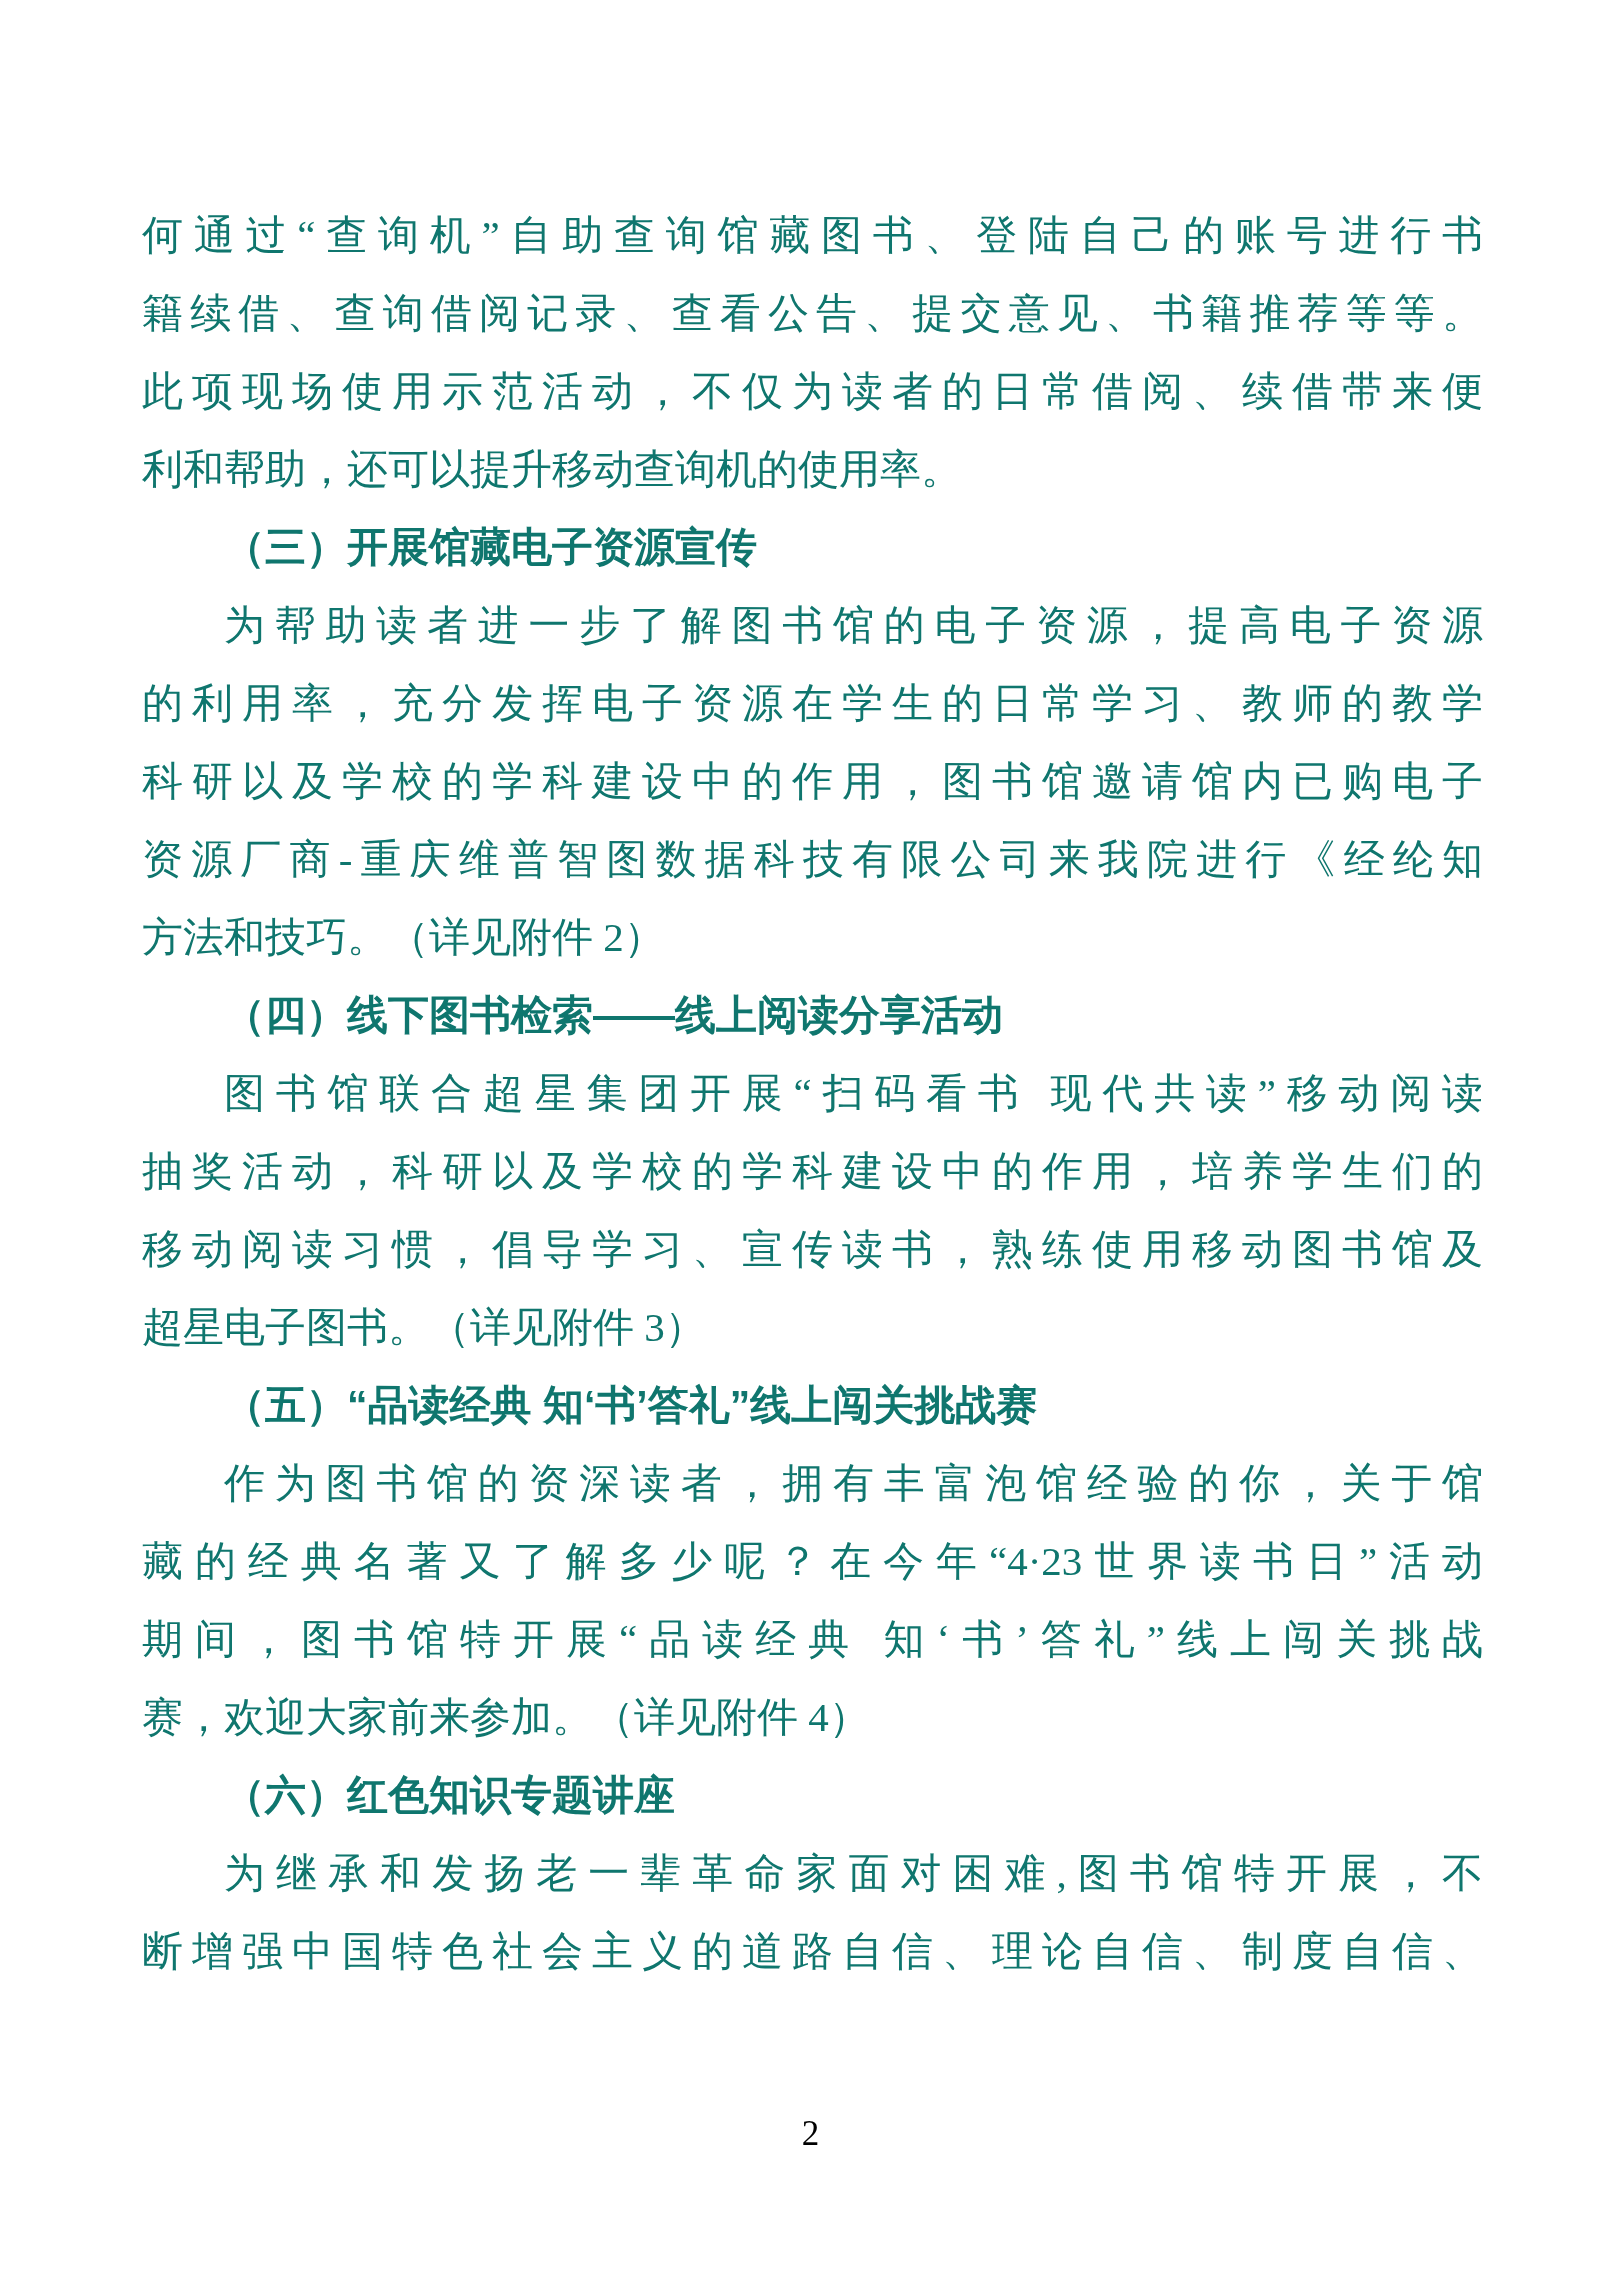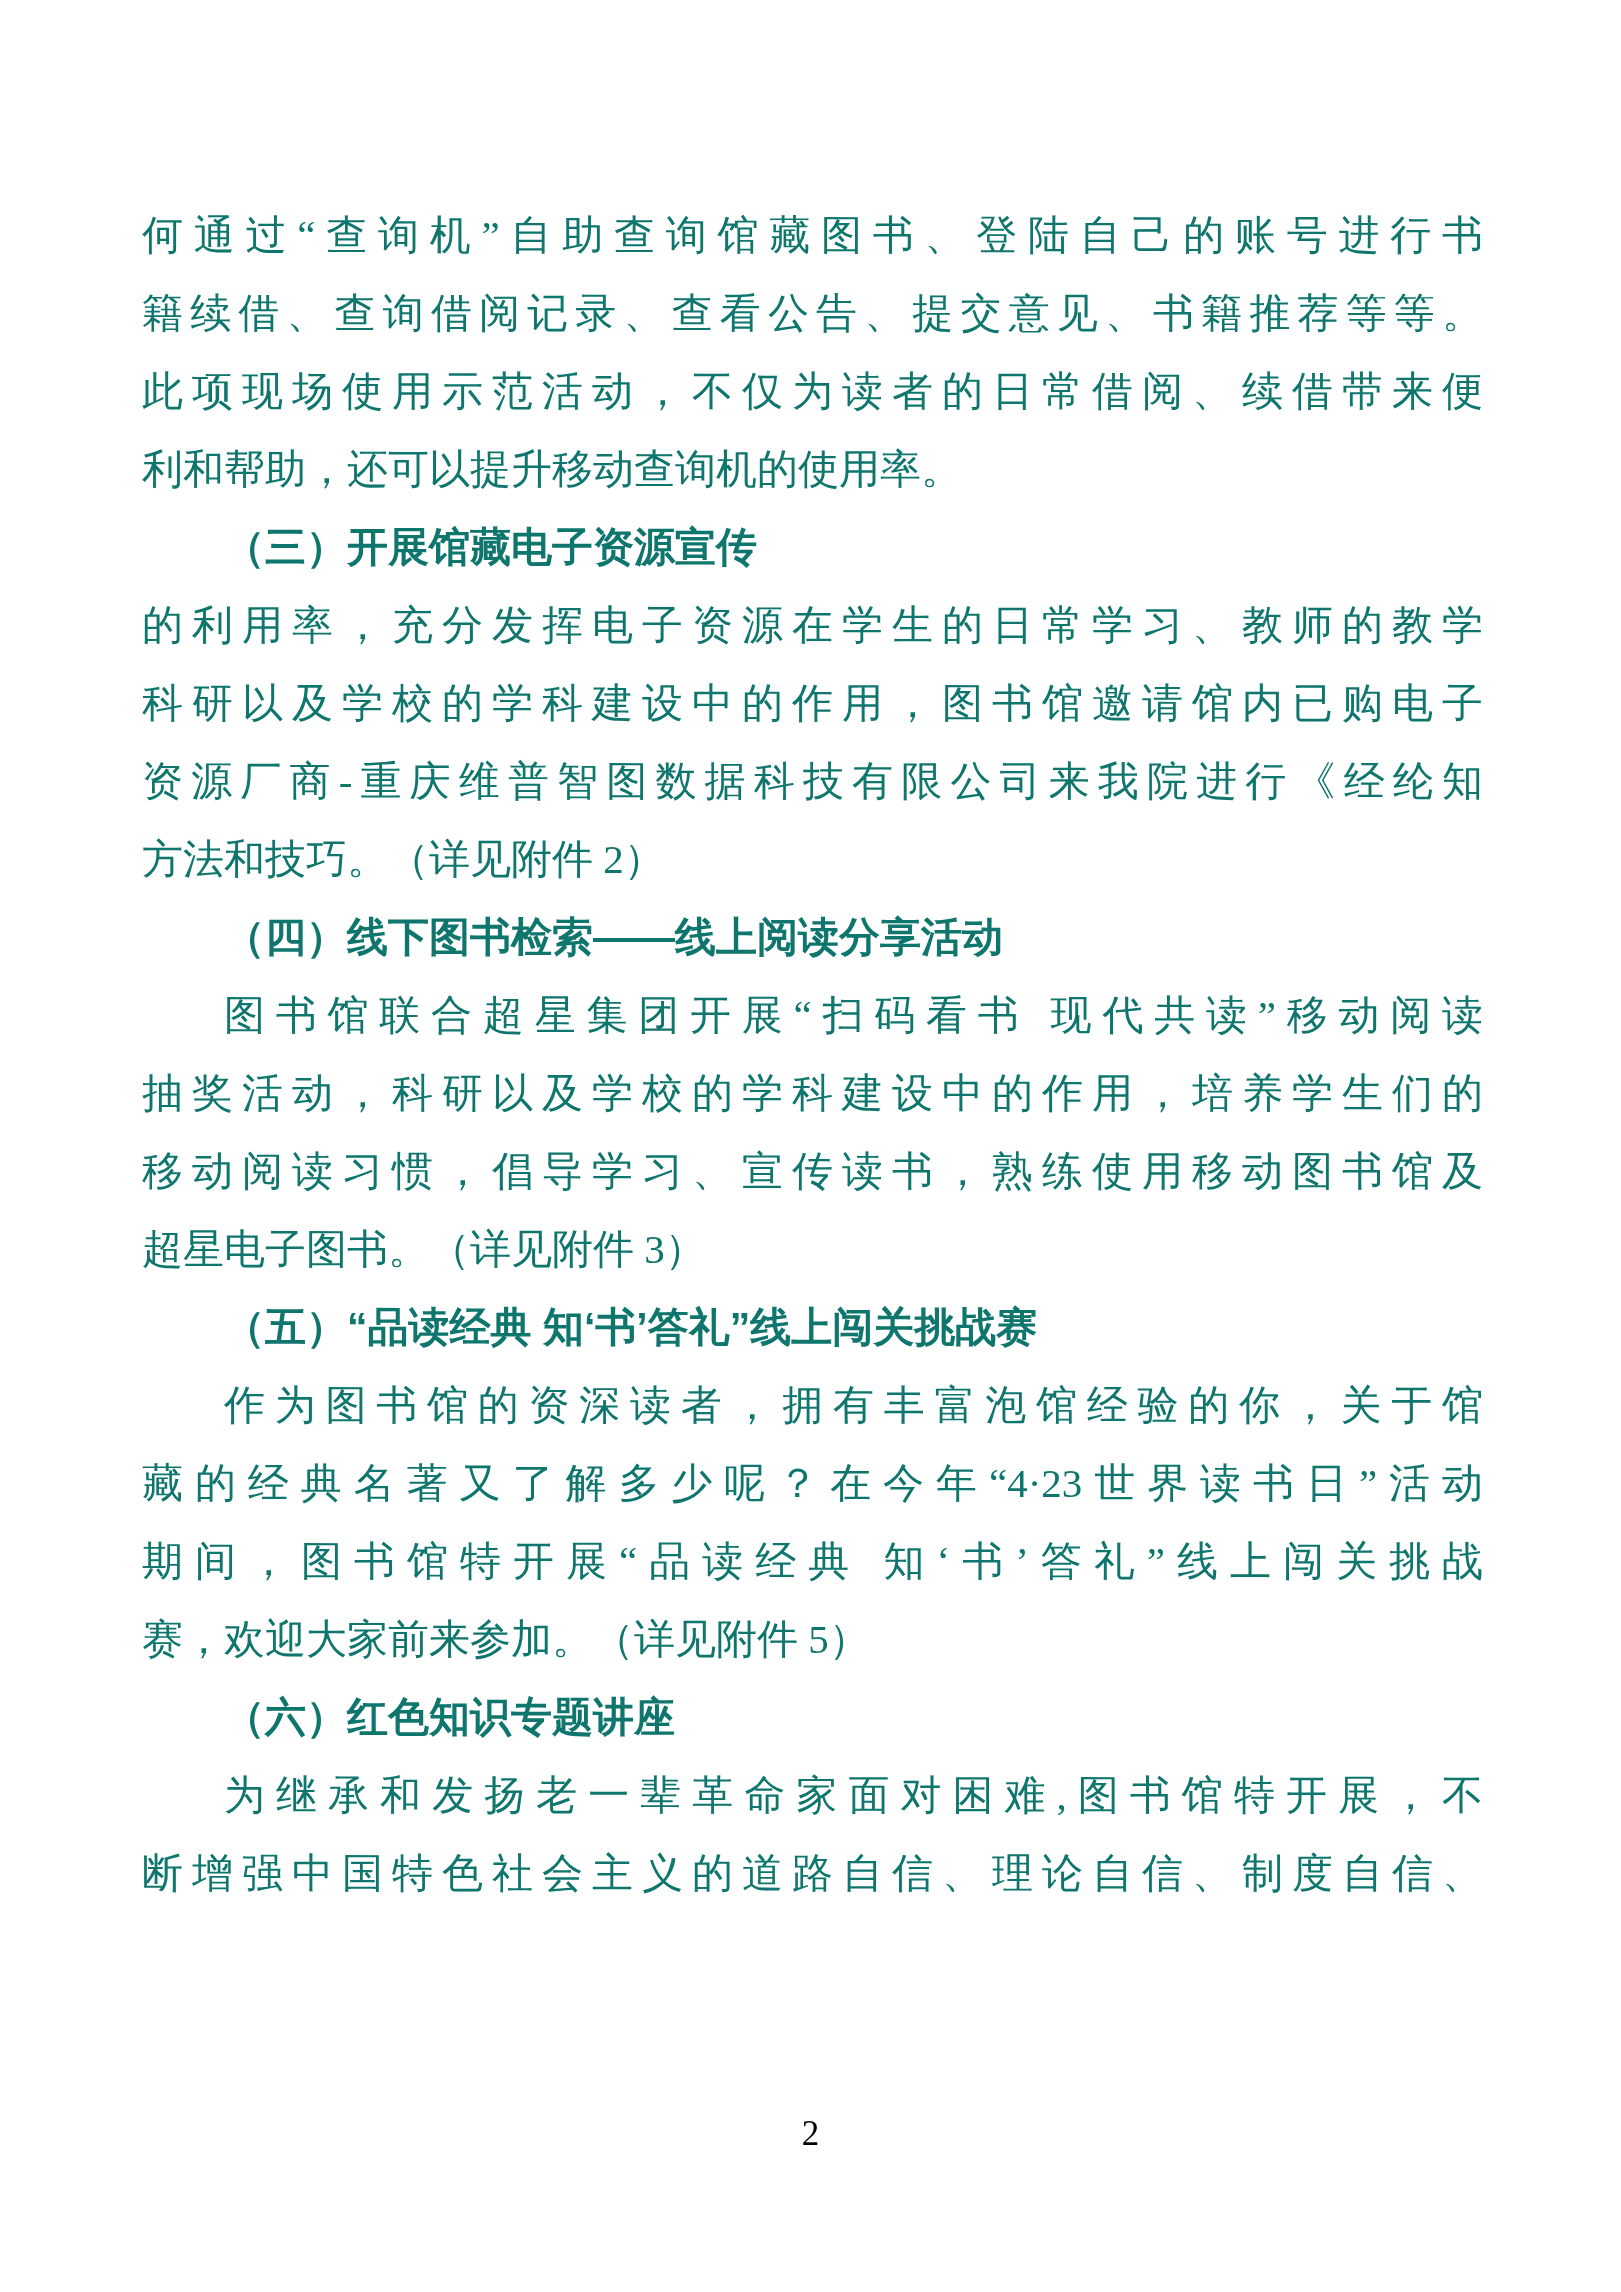--- a/index.html
+++ b/index.html
@@ -55,33 +55,34 @@
 </head>
 <body>
 
 <div class="page">
   <div class="content">
       <div class="line justify">何通过“查询机”自助查询馆藏图书、登陆自己的账号进行书</div>
       <div class="line justify">籍续借、查询借阅记录、查看公告、提交意见、书籍推荐等等。</div>
       <div class="line justify">此项现场使用示范活动，不仅为读者的日常借阅、续借带来便</div>
       <div class="line">利和帮助，还可以提升移动查询机的使用率。</div>
       <div class="line heading indent">（三）开展馆藏电子资源宣传</div>
+      <div class="line justify indent">为帮助读者进一步了解图书馆的电子资源，提高电子资源</div>
       <div class="line justify">的利用率，充分发挥电子资源在学生的日常学习、教师的教学</div>
       <div class="line justify">科研以及学校的学科建设中的作用，图书馆邀请馆内已购电子</div>
       <div class="line justify">资源厂商-重庆维普智图数据科技有限公司来我院进行《经纶知</div>
       <div class="line">方法和技巧。（详见附件 2）</div>
       <div class="line heading indent">（四）线下图书检索——线上阅读分享活动</div>
       <div class="line justify indent">图书馆联合超星集团开展“扫码看书 现代共读”移动阅读</div>
       <div class="line justify">抽奖活动，科研以及学校的学科建设中的作用，培养学生们的</div>
       <div class="line justify">移动阅读习惯，倡导学习、宣传读书，熟练使用移动图书馆及</div>
       <div class="line">超星电子图书。（详见附件 3）</div>
       <div class="line heading indent">（五）“品读经典 知‘书’答礼”线上闯关挑战赛</div>
       <div class="line justify indent">作为图书馆的资深读者，拥有丰富泡馆经验的你，关于馆</div>
       <div class="line justify">藏的经典名著又了解多少呢？在今年“4·23世界读书日”活动</div>
       <div class="line justify">期间，图书馆特开展“品读经典 知‘书’答礼”线上闯关挑战</div>
-      <div class="line">赛，欢迎大家前来参加。（详见附件 5）</div>
+      <div class="line">赛，欢迎大家前来参加。（详见附件 4）</div>
       <div class="line heading indent">（六）红色知识专题讲座</div>
       <div class="line justify indent">为继承和发扬老一辈革命家面对困难,图书馆特开展，不</div>
       <div class="line justify">断增强中国特色社会主义的道路自信、理论自信、制度自信、</div>
     </div>
   <div class="page-number">2</div>
 </div>
 
 
 </body></html>

